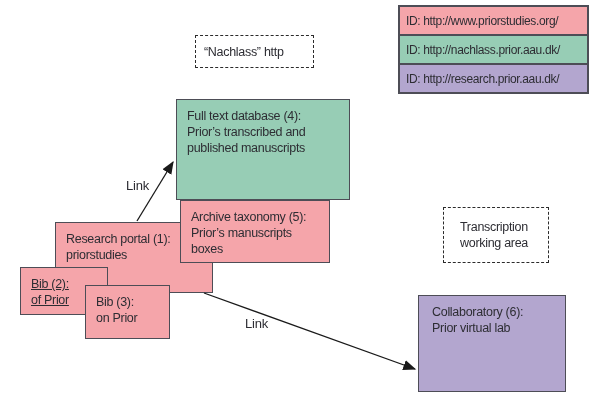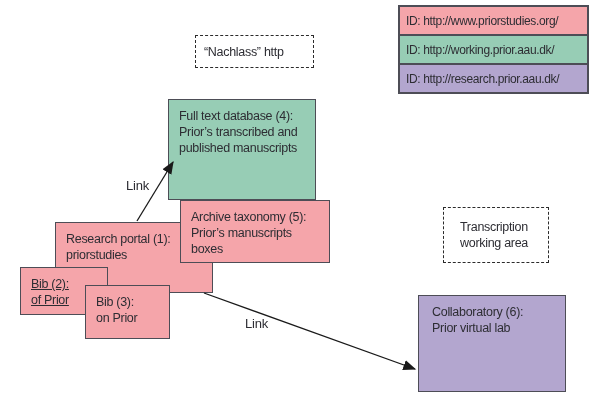--- a/index.html
+++ b/index.html
@@ -62,21 +62,21 @@
     white-space:nowrap;
   }
   .legend-row:first-child{margin-top:0;}
   .link-label{
     position:absolute;
     font-size:13px;
     letter-spacing:-0.2px;
     background:transparent;
     text-align:right;
   }
-  #node-full-text{left:168px;top:99px;width:148px;height:101px;}
+  #node-full-text{left:176px;top:99px;width:174px;height:101px;}
   #node-archive{left:180px;top:200px;width:150px;height:63px;}
   #node-portal{left:55px;top:222px;width:158px;height:71px;}
   #node-bib2{left:20px;top:267px;width:88px;height:48px;text-decoration:underline;}
   #node-bib3{left:85px;top:285px;width:85px;height:54px;}
   #node-collab{left:418px;top:295px;width:148px;height:97px;padding-left:13px;}
   #area-nachlass{left:195px;top:35px;width:119px;height:33px;}
   #area-portal{left:7px;top:121px;width:139px;height:32px;}
   #area-transcription{left:443px;top:207px;width:106px;height:56px;padding-left:16px;}
   #link-label-1{left:126px;top:178px;}
   #link-label-2{left:245px;top:316px;}
@@ -112,21 +112,21 @@
 Prior virtual lab</div>
 
   <div class="dashed" id="area-nachlass">“Nachlass” http</div>
 
 
   <div class="dashed" id="area-transcription">Transcription
 working area</div>
 
   <div class="legend">
     <div class="legend-row pink">ID: http://www.priorstudies.org/</div>
-    <div class="legend-row green">ID: http://working.prior.aau.dk/</div>
+    <div class="legend-row green">ID: http://nachlass.prior.aau.dk/</div>
     <div class="legend-row purple">ID: http://research.prior.aau.dk/</div>
   </div>
 
   <div class="link-label" id="link-label-1">Link</div>
 
   <div class="link-label" id="link-label-2">Link</div>
 
   <svg class="arrows" width="600" height="401">
     <defs>
       <marker id="ah" markerWidth="11" markerHeight="9" refX="9" refY="4.5" orient="auto">

